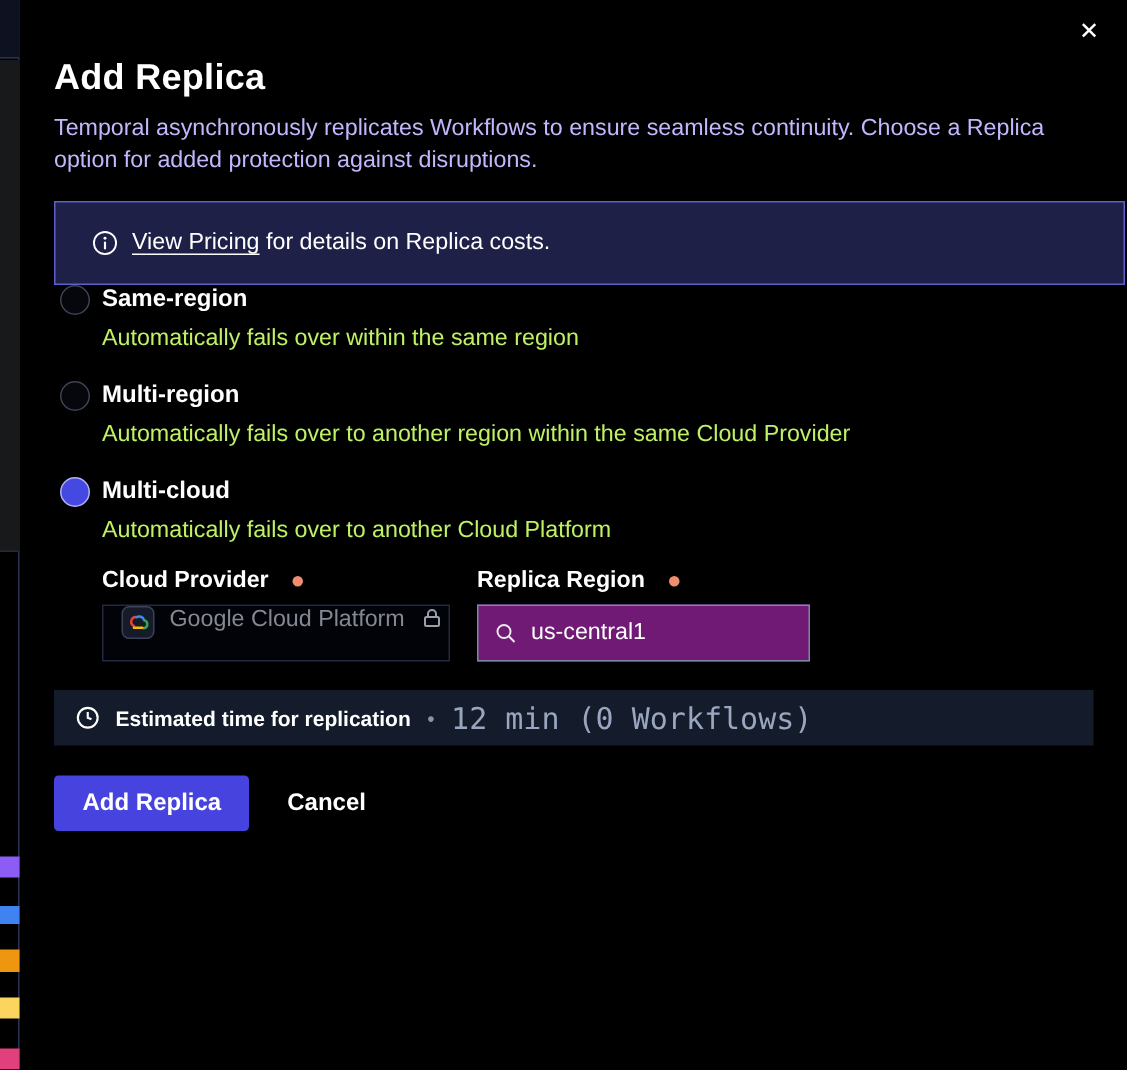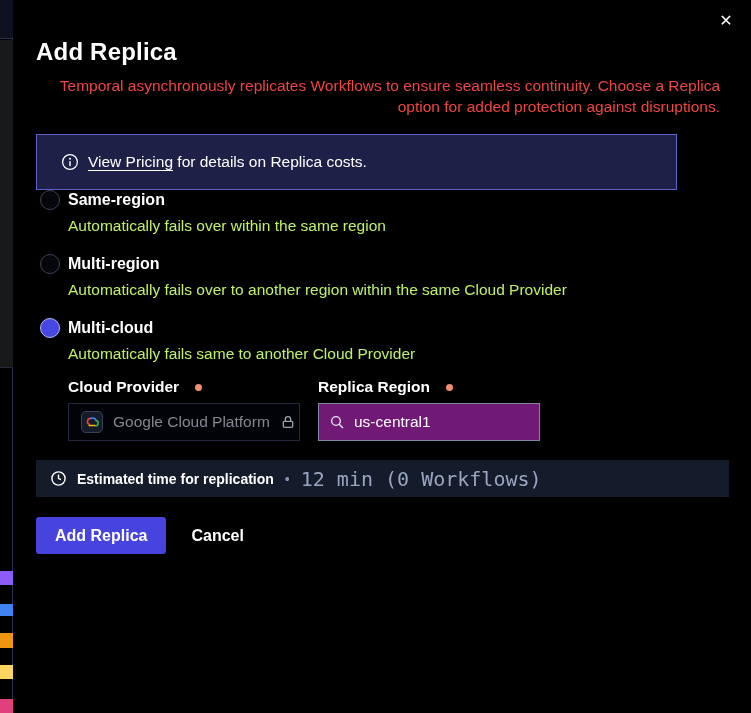--- a/index.html
+++ b/index.html
@@ -32,28 +32,27 @@
 
   .close-btn {
     position: absolute; top: 9px; right: 14px; width: 22px; height: 22px;
     display: flex; align-items: center; justify-content: center;
     color: #fff; font-size: 16px; cursor: pointer; background: none; border: none;
     font-family: "DejaVu Sans", sans-serif;
   }
 
   .title { font-size: 24px; font-weight: bold; line-height: 28px; letter-spacing: 0.2px; }
   .description {
-    margin-top: 9px; font-size: 15.5px; line-height: 21px; color: #ef4444;
+    margin-top: 9px; font-size: 15.5px; line-height: 21px; color: #c4b5fd;
     max-width: 684px;
-    text-align: right;
   }
 
   
   .pricing-banner {
-    margin-top: 17px; height: 56px; width: 641px;
+    margin-top: 17px; height: 56px; width: 714px;
     background: var(--banner-bg, #1f2048);
     border: 1px solid var(--banner-border, #5d61c9);
     display: flex; align-items: center; padding: 0 24px; gap: 9px;
     font-size: 15.5px;
   }
   .pricing-banner a { color: #fff; text-decoration: underline; text-underline-offset: 3px; }
   .info-icon { flex: 0 0 auto; display: flex; }
 
   
   .options { }
@@ -74,21 +73,21 @@
   
   .mc-form { margin: 16px 0 0 32px; }
   .field-labels { display: flex; }
   .field-label { font-size: 15.5px; font-weight: bold; display: flex; align-items: center; gap: 16px; }
   .field-label-1 { width: 250px; }
   .req-dot { width: 7px; height: 7px; border-radius: 50%; background: var(--required-dot, #ee8e6e); display: inline-block; }
 
   .fields-row { display: flex; margin-top: 7px; gap: 18px; }
   .provider-select {
     width: 232px; height: 38px; border: 1px solid #23283e; background: #020308;
-    display: flex; align-items: center; gap: 10px; padding: 0 12px;
+    display: flex; align-items: flex-start; gap: 10px; padding: 0 12px;
     font-size: 15.5px; color: #83889­3; color: #838893; cursor: not-allowed;
   }
   .gcp-badge {
     width: 22px; height: 22px; border-radius: 5px; background: #161b29;
     border: 1px solid #3a4258; display: flex; align-items: center; justify-content: center;
     flex: 0 0 auto;
   }
   .provider-name { flex: 1 1 auto; white-space: nowrap; }
   .lock-icon { display: flex; flex: 0 0 auto; }
 
@@ -179,21 +178,21 @@
             <span class="option-label">Multi-region</span>
           </div>
           <div class="option-desc">Automatically fails over to another region within the same Cloud Provider</div>
         </div>
 
         <div class="option">
           <div class="option-head">
             <span class="radio selected" role="radio" aria-checked="true"></span>
             <span class="option-label">Multi-cloud</span>
           </div>
-          <div class="option-desc">Automatically fails same to another Cloud Provider</div>
+          <div class="option-desc">Automatically fails over to another Cloud Platform</div>
 
           <div class="mc-form">
             <div class="field-labels">
               <div class="field-label field-label-1">
                 <span>Cloud Provider</span>
                 <span class="req-dot"></span>
               </div>
               <div class="field-label">
                 <span>Replica Region</span>
                 <span class="req-dot"></span>

